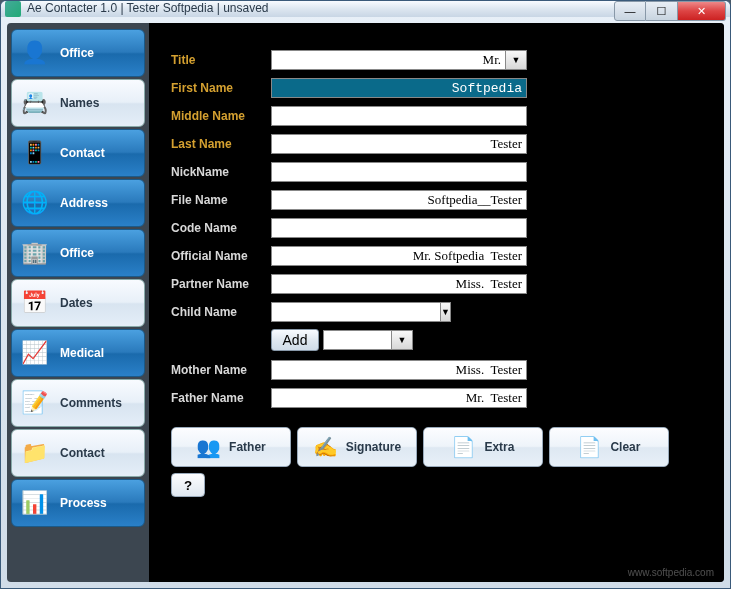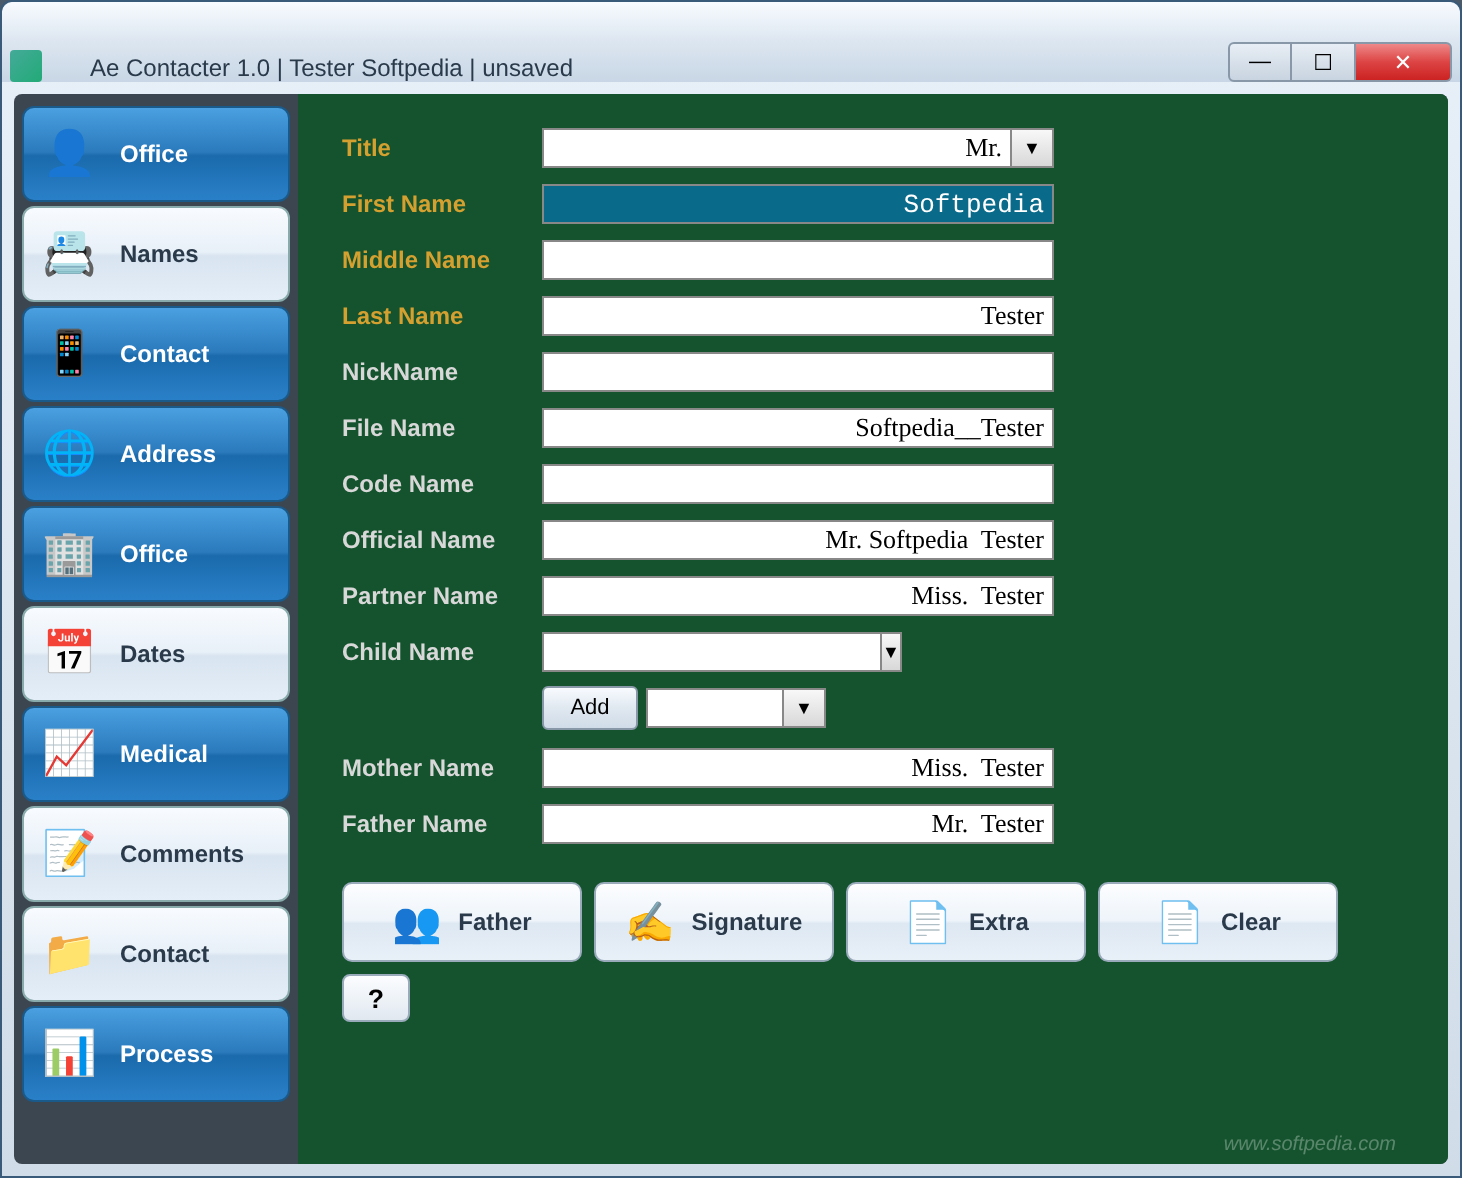--- a/index.html
+++ b/index.html
@@ -14,27 +14,26 @@
 .window {
   width: 731px;
   height: 589px;
   background: linear-gradient(to bottom, #e8f0f8 0%, #d0dce8 100%);
   border: 1px solid #3a5a7a;
   border-radius: 6px 6px 0 0;
   display: flex;
   flex-direction: column;
 }
 .titlebar {
-  height: 40px;
+  height: 16px;
   background: linear-gradient(to bottom, #f8fbff 0%, #dce6f0 50%, #c8d6e5 100%);
   display: flex;
-  align-items: flex-end;
+  align-items: flex-start;
   padding: 0 4px;
   border-radius: 6px 6px 0 0;
-  gap: 18px;
 }
 .titlebar .app-icon {
   width: 16px; height: 16px;
   background: linear-gradient(135deg, #4a9 0%, #2a7 100%);
   margin-right: 6px;
   border-radius: 2px;
 }
 .titlebar .title-text { color: #2a3a4a; font-size: 12px; }
 .win-controls { margin-left: auto; display: flex; gap: 0; }
 .win-btn {
@@ -85,22 +84,22 @@
   border-color: #1a5a8a;
 }
 .sidebar-item .icon {
   width: 34px; height: 34px;
   margin-right: 8px;
   display: flex; align-items: center; justify-content: center;
   font-size: 22px;
 }
 .content {
   flex: 1;
-  background: #14532d;
-  padding: 16px 12px 10px 22px;
+  background: #000000;
+  padding: 26px 12px 10px 22px;
   position: relative;
 }
 .form-row {
   display: flex;
   align-items: center;
   margin-bottom: 6px;
   height: 22px;
 }
 .form-row .label {
   width: 100px;
@@ -137,21 +136,21 @@
   border: 1px solid #888;
   display: flex; align-items: center; justify-content: center;
   font-size: 9px;
 }
 .indent-row { padding-left: 100px; display: flex; gap: 4px; align-items: center; margin-bottom: 8px; }
 .add-btn {
   width: 48px; height: 22px;
   background: linear-gradient(to bottom, #f8fbff 0%, #e0e8f0 50%, #d0dce8 100%);
   border: 1px solid #8898a8;
   border-radius: 3px;
-  font-size: 11px;
+  font-size: 14px;
 }
 .bottom-bar {
   display: flex;
   gap: 6px;
   margin-top: 18px;
 }
 .big-btn {
   width: 120px; height: 40px;
   background: linear-gradient(to bottom, #fcfdff 0%, #eef4fa 48%, #dee8f2 52%, #e8f0f8 100%);
   border: 1px solid #9ab;
@@ -164,22 +163,22 @@
 }
 .big-btn .bicon { font-size: 20px; }
 .help-row { margin-top: 6px; }
 .help-btn {
   width: 34px; height: 24px;
   background: linear-gradient(to bottom, #fcfdff, #e0e8f0);
   border: 1px solid #9ab; border-radius: 4px;
   font-weight: bold;
 }
 .watermark {
-  position: absolute; right: 26px; bottom: 4px;
-  color: rgba(255,255,255,0.3); font-size: 10px; font-style: italic;
+  position: absolute; right: 10px; bottom: 4px;
+  color: rgba(255,255,255,0.3); font-size: 10px;
 }
 </style>
 </head>
 <body>
 
 <div class="window">
   <div class="titlebar">
     <div class="app-icon"></div>
     <span class="title-text">Ae Contacter 1.0 | Tester Softpedia | unsaved</span>
     <div class="win-controls">

